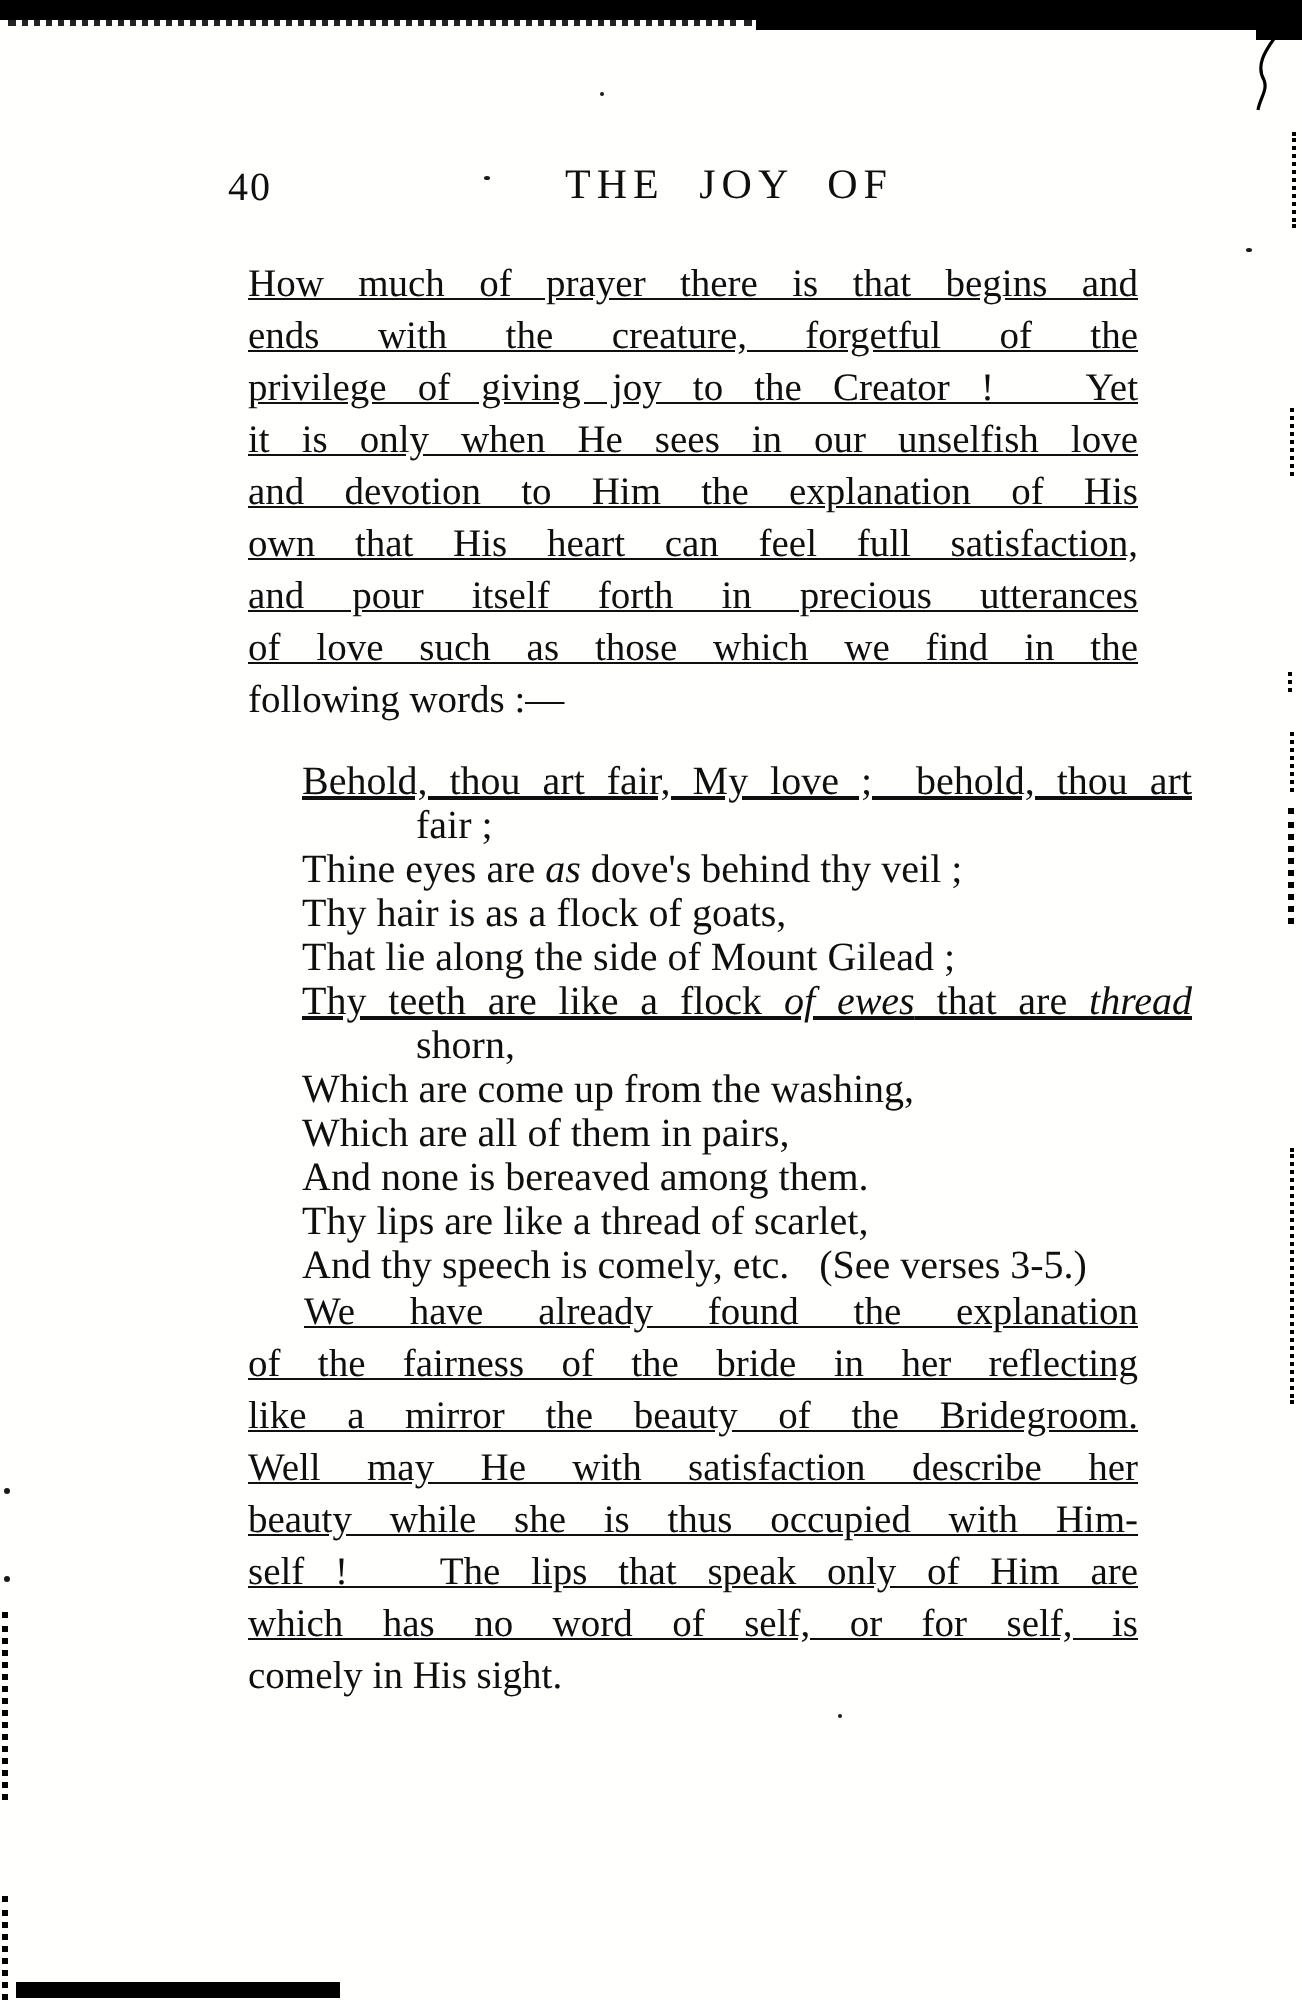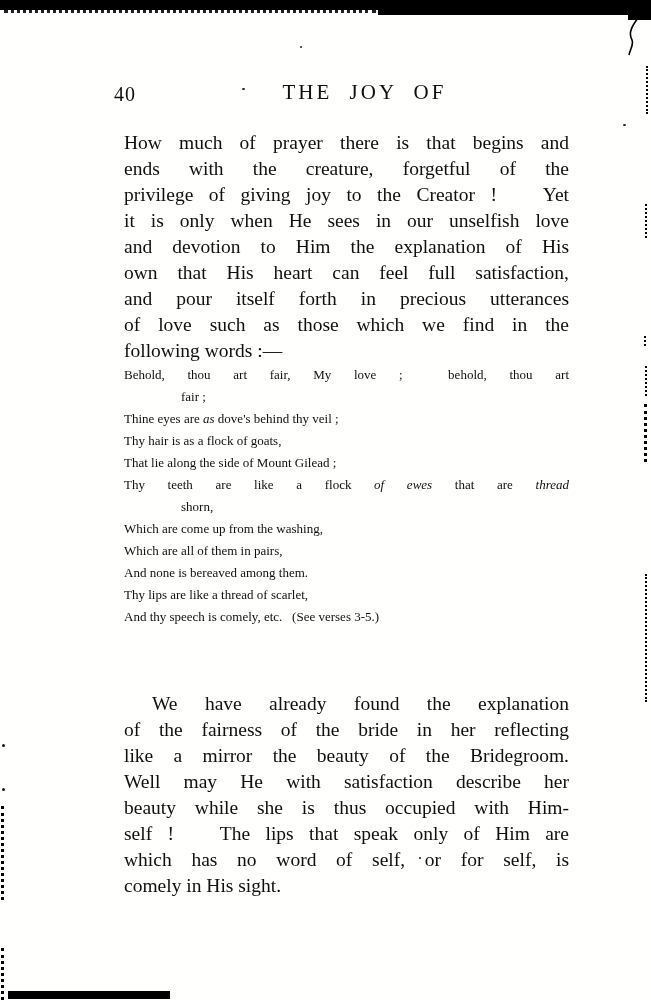--- a/index.html
+++ b/index.html
@@ -16,24 +16,24 @@
     position:absolute;left:86px;top:83px;
     font-size:20px;letter-spacing:1px;margin-left:28px;
   }
   .runhead{
     position:absolute;left:142px;top:80px;width:445px;
     text-align:center;font-size:21px;
     letter-spacing:3px;word-spacing:9px;
   }
   .textcol{position:absolute;left:124px;width:445px;}
   #para1{top:130px;font-size:19.5px;line-height:26px;}
-  #quote{top:364px;font-size:13px;line-height:22px;}
-  #para2{top:644px;font-size:19.5px;line-height:26px;margin-top:47px;}
+  #quote{top:380px;font-size:20px;line-height:22px;margin-left:27px;}
+  #para2{top:644px;font-size:19.5px;line-height:26px;}
   .tline{white-space:pre-wrap;}
-  .jl{text-align:justify;text-align-last:justify;}
+  .jl{text-align:justify;text-align-last:justify;text-decoration:underline;}
   .ct{padding-left:57px;}
   .in{text-indent:28px;}
   i{font-style:italic;}
   .artifact{position:absolute;background:#000;}
   .dotv{position:absolute;background:none;}
   .speck{position:absolute;background:#1a1a1a;border-radius:50%;}
 </style>
 </head>
 <body>
 

